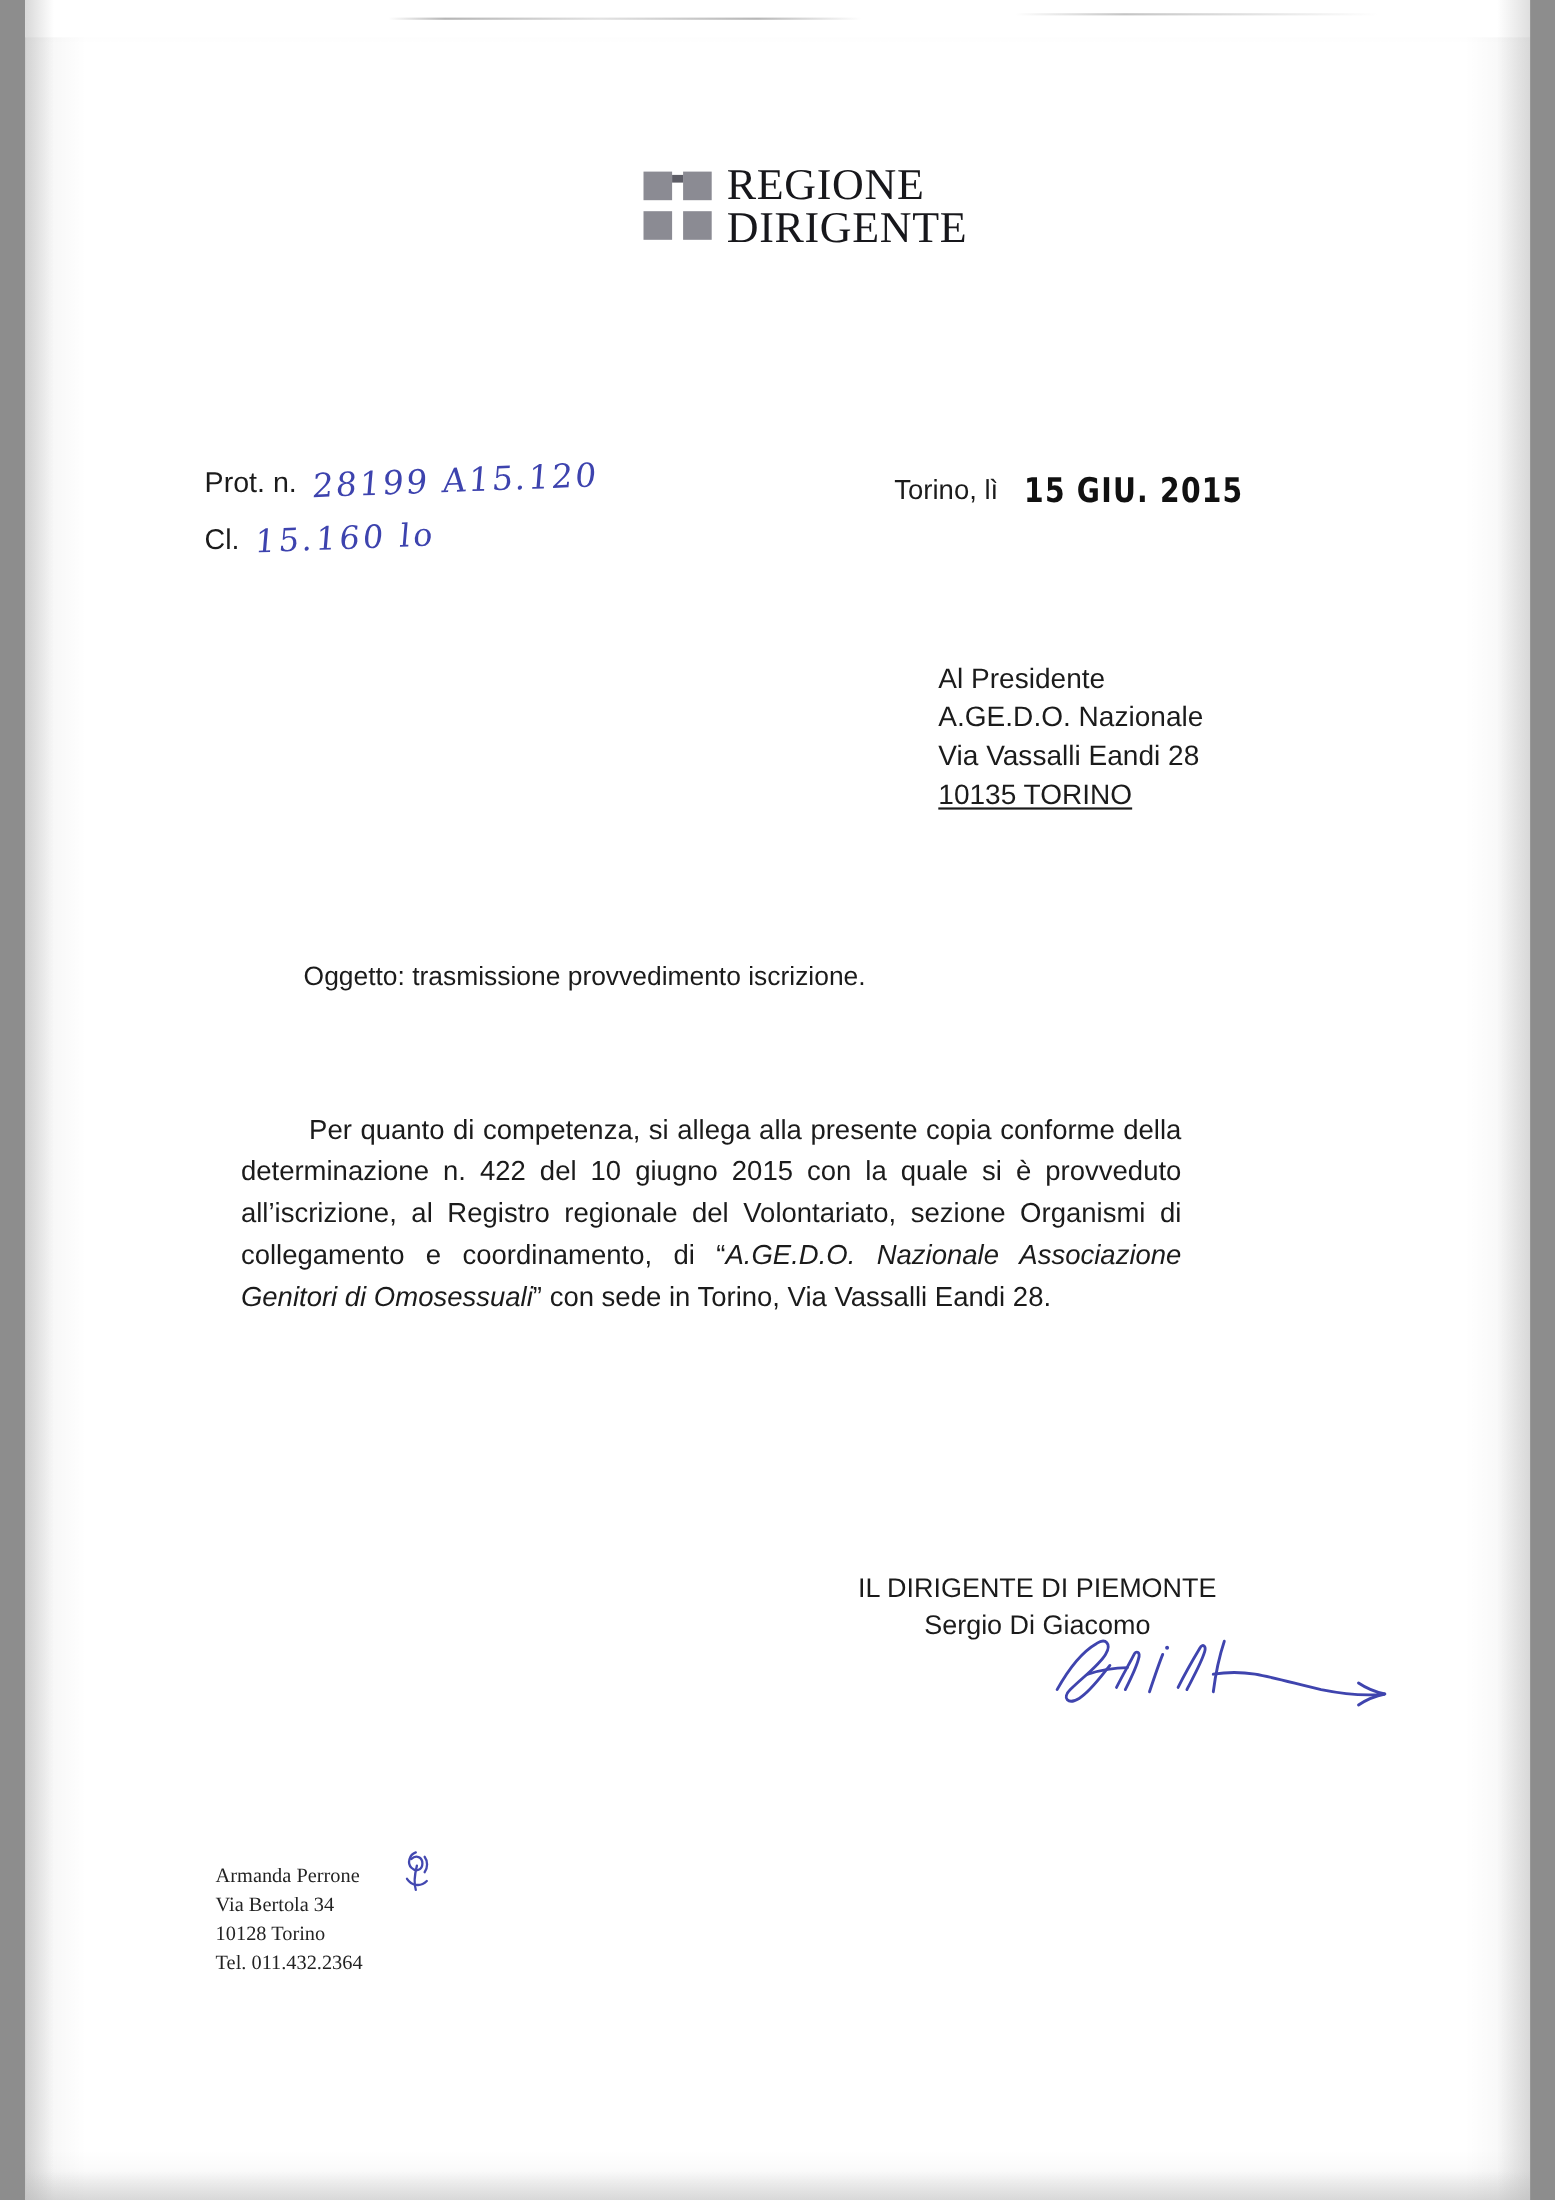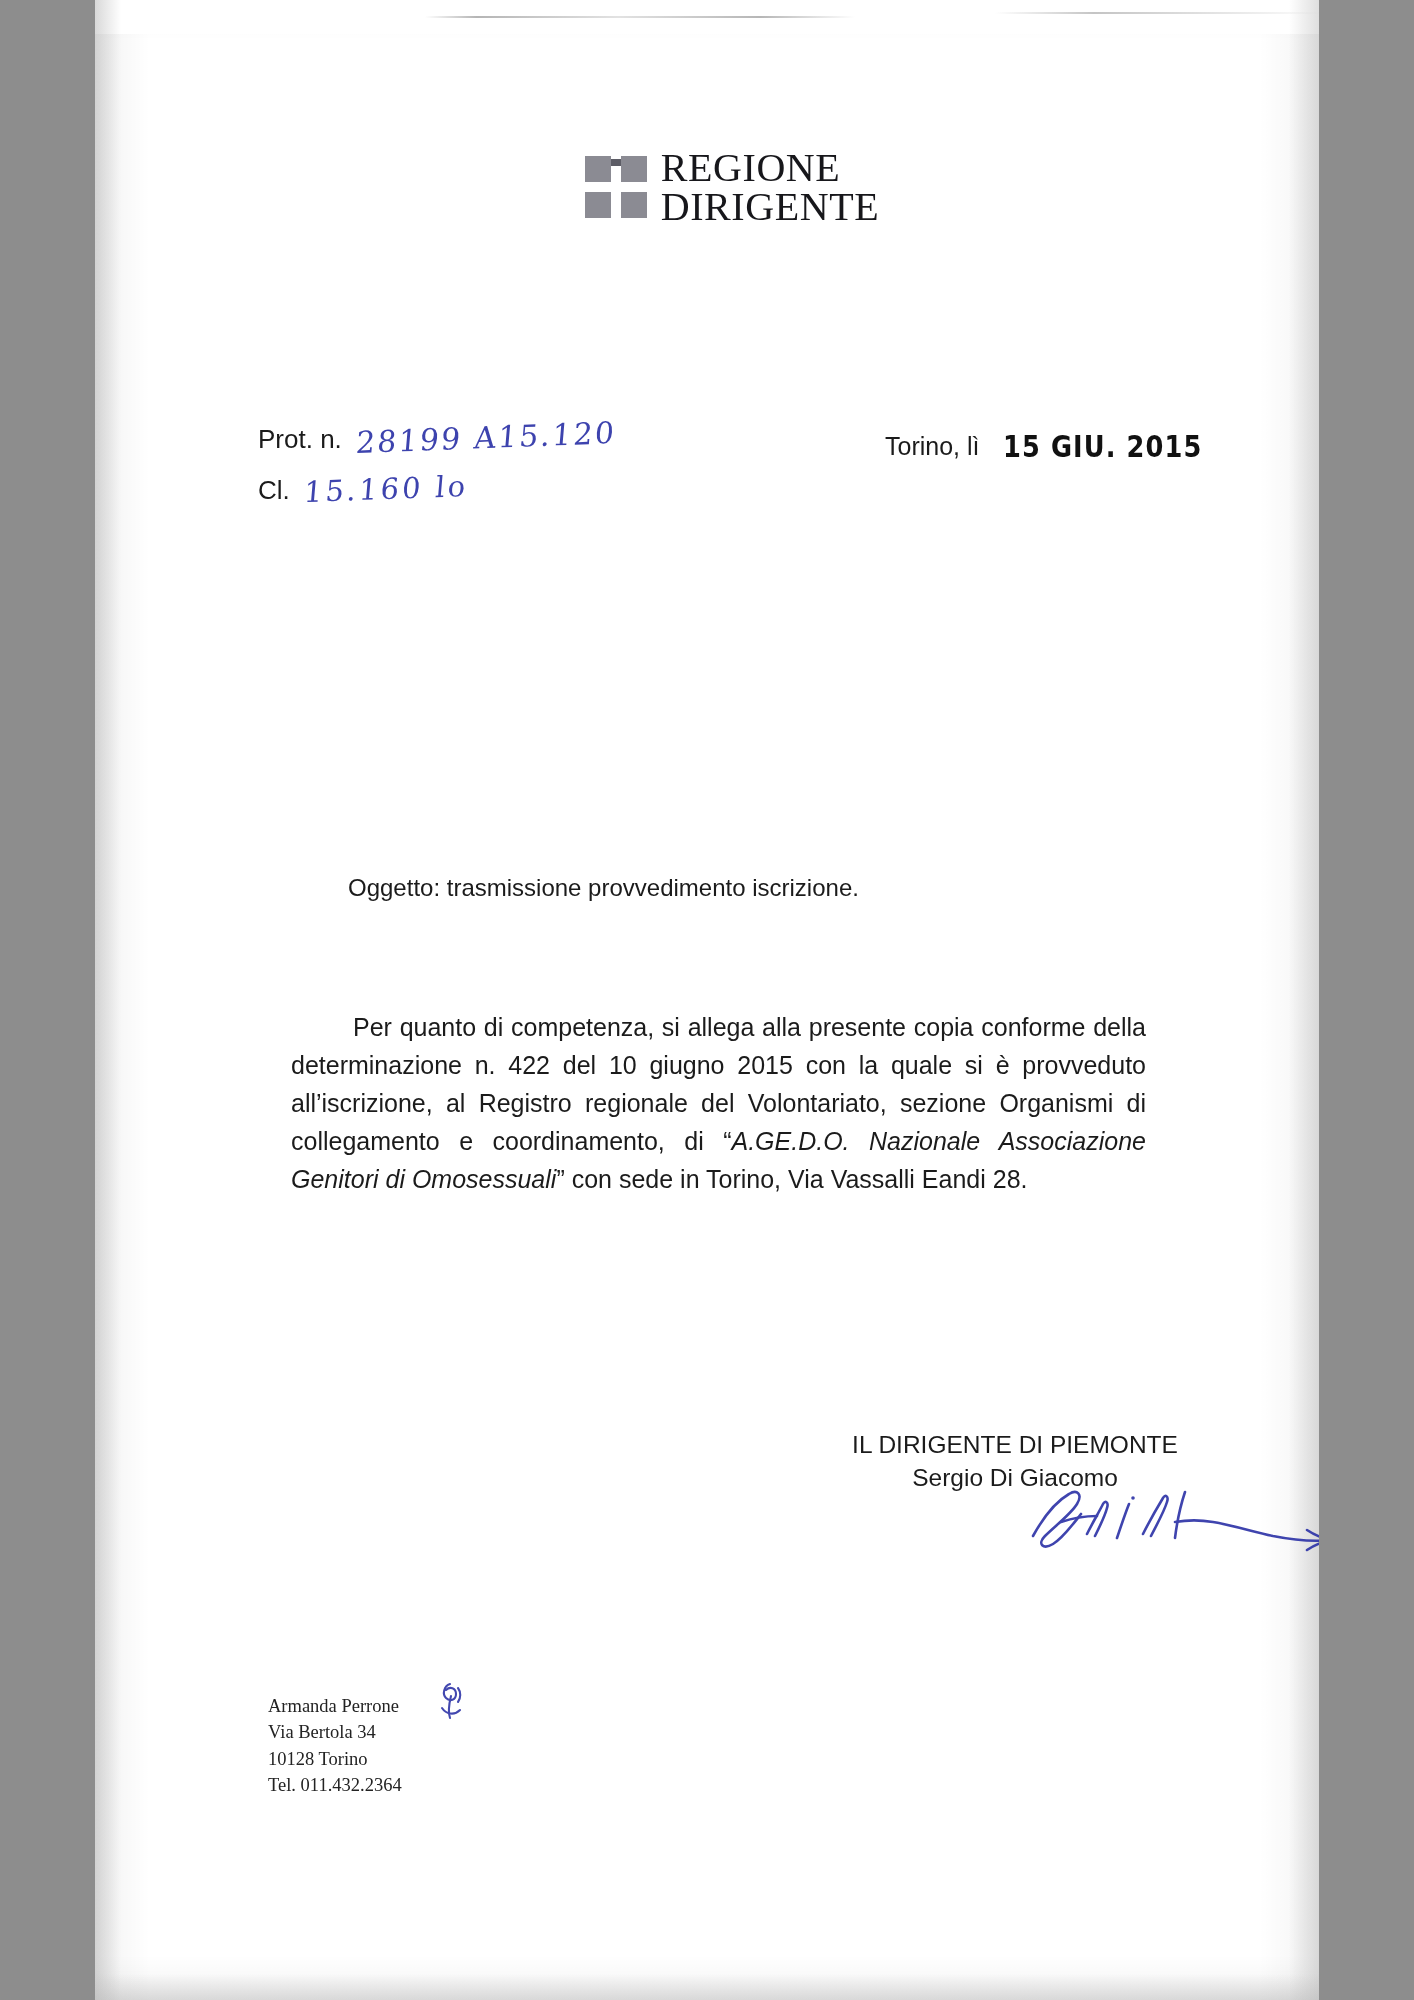--- a/index.html
+++ b/index.html
@@ -2,21 +2,21 @@
 <html><head>
 <meta charset="utf-8">
 <style>
   html, body {
     margin: 0;
     padding: 0;
     background: #8d8d8d;
   }
   .page {
     position: relative;
-    width: 1224px;
+    width: 1368px;
     height: 2000px;
     margin: 0 auto;
     background: #ffffff;
     overflow: hidden;
     font-family: "Liberation Sans", sans-serif;
     color: #1b1b1b;
     
     background-image:
       linear-gradient(to right, rgba(0,0,0,0.055) 0px, rgba(0,0,0,0.0) 55px),
       linear-gradient(to left,  rgba(0,0,0,0.05) 0px, rgba(0,0,0,0.0) 60px),
@@ -313,20 +313,26 @@
       <span class="prot-label">Cl.</span>
       <span class="hand smallcap">15.160 lo</span>
     </div>
   </div>
 
   <div class="date-block">
     <span class="date-label">Torino, lì</span>
     <span class="date-stamp">15 GIU. 2015</span>
   </div>
 
+  <div class="recipient">
+    <span class="txt">Al Presidente</span>
+    <span class="txt">A.GE.D.O. Nazionale</span>
+    <span class="txt">Via Vassalli Eandi 28</span>
+    <span class="txt underlined">10135 TORINO</span>
+  </div>
 
   <div class="subject">Oggetto: trasmissione provvedimento iscrizione.</div>
 
   <div class="body-para"><span>Per quanto di competenza, si allega alla presente copia conforme della determinazione n. 422 del 10 giugno 2015 con la quale si è provveduto all’iscrizione, al Registro regionale del Volontariato, sezione Organismi di collegamento e coordinamento, di “</span><i>A.GE.D.O. Nazionale Associazione Genitori di Omosessuali</i><span>” con sede in Torino, Via Vassalli Eandi 28.</span></div>
 
 
   <div class="sig-block">
     <span class="txt">IL DIRIGENTE DI PIEMONTE</span>
     <span class="txt">Sergio Di Giacomo</span>
   </div>

